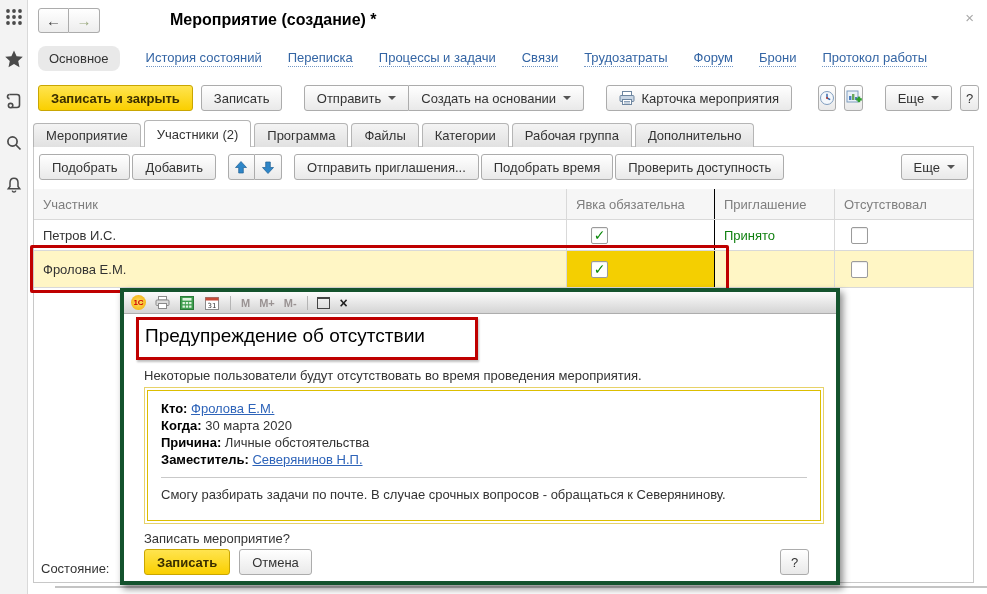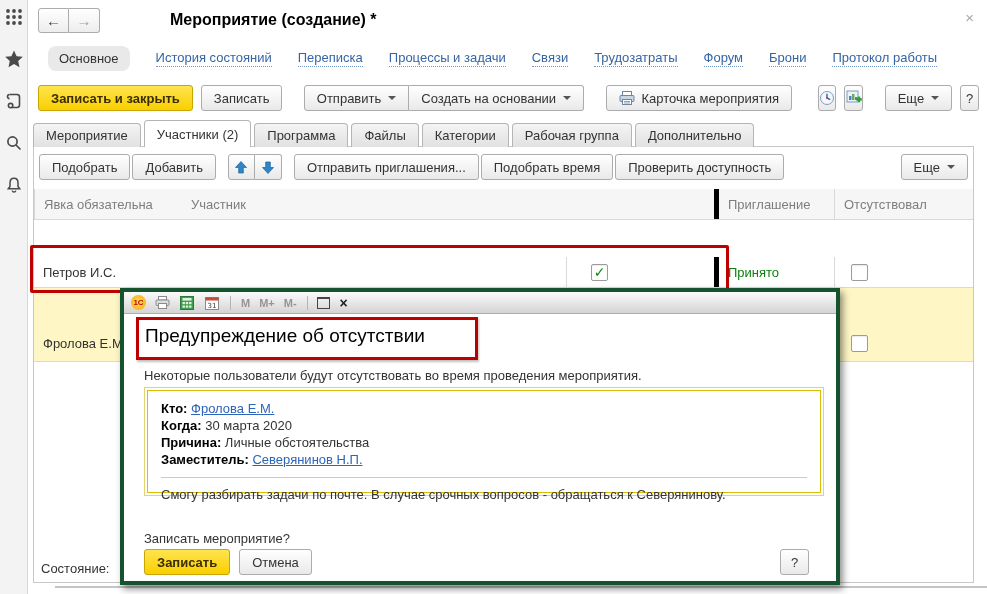--- a/index.html
+++ b/index.html
@@ -20,21 +20,21 @@
   .navbtn{width:31px;height:25px;display:flex;align-items:center;justify-content:center;
     background:linear-gradient(#FFFFFF,#EDEDED);border:1px solid #ACACAC;box-sizing:border-box;
     font-size:15px;color:#444;}
   .navbtn.first{border-radius:3px 0 0 3px;}
   .navbtn.last{border-radius:0 3px 3px 0;border-left:none;color:#9AA97E;}
   .page-title{position:absolute;left:170px;top:11px;font-size:16px;font-weight:bold;color:#000;}
   .win-close{position:absolute;right:13px;top:9px;font-size:15px;color:#A8A8A8;cursor:pointer;}
 
   
   .navrow{position:absolute;left:38px;top:45px;height:26px;display:flex;align-items:center;gap:26px;white-space:nowrap;}
-  .nav-active{background:#E9E9E9;border-radius:8px;padding:5px 11px;color:#333;margin-left:10px;}
+  .nav-active{background:#E9E9E9;border-radius:8px;padding:5px 11px;color:#333;}
   .nav-link{color:#3465A4;border-bottom:1px dotted #7398C6;padding-bottom:1px;cursor:pointer;}
 
   
   .btn{height:26px;display:inline-flex;align-items:center;justify-content:center;padding:0 12px;
     background:linear-gradient(#FFFFFF,#E9E9E9);border:1px solid #ACACAC;border-radius:3px;
     color:#333;box-sizing:border-box;white-space:nowrap;cursor:pointer;}
   .btn-yellow{background:linear-gradient(#FFE44F,#FACF00);border-color:#C9A602;font-weight:bold;color:#3A2E00;}
   .btn-group{display:inline-flex;}
   .btn-group .btn{border-radius:0;}
   .btn-group .btn:first-child{border-radius:3px 0 0 3px;}
@@ -58,24 +58,24 @@
   .toolbar2{position:absolute;left:5px;top:7px;display:flex;align-items:center;gap:2px;width:929px;}
   .arrow-svg{display:block;}
 
   
   .ptable{position:absolute;left:0px;top:42px;width:939px;}
   .trow{display:flex;border-bottom:1px solid #D9D9D9;}
   .thead{background:#F6F6F6;color:#7E7E7E;}
   .tc{box-sizing:border-box;padding-left:9px;display:flex;align-items:center;}
   .c-name{width:532px;}
   .c-att{width:148px;border-left:1px solid #D9D9D9;padding-left:24px;}
-  .c-inv{width:120px;border-left:5px solid #000000;}
+  .c-inv{width:120px;border-left:1px solid #000000;}
   .c-abs{width:139px;border-left:1px solid #D9D9D9;padding-left:16px;}
   .thead .tc{height:30px;}
-  .tbody-row .tc{height:30px;margin-top:37px;}
+  .tbody-row .tc{height:30px;}
   .row-frolova{background:#FFF6C5;}
   .row-frolova .tc{height:36px;}
   .cell-selected{background:#F4CF01;}
   .checkbox{width:15px;height:15px;border:1px solid #9B9B9B;border-radius:2px;background:#fff;
     display:inline-flex;align-items:center;justify-content:center;
     color:#0B8A0B;font-weight:bold;font-size:14px;line-height:15px;box-shadow:inset 0 1px 1px rgba(0,0,0,.08);}
   .inv-accepted{color:#108010;}
 
   
   .row-annotation{position:absolute;left:30px;top:245px;width:693px;height:42px;
@@ -96,21 +96,21 @@
     color:#CC0000;font-size:8px;font-weight:bold;display:flex;align-items:center;justify-content:center;flex:none;}
   .dlg-title{flex:1;white-space:nowrap;overflow:hidden;}
   .tb-ico{width:18px;height:16px;display:flex;align-items:center;justify-content:center;cursor:pointer;}
   .tb-m{color:#9A9393;font-size:11px;font-weight:bold;cursor:pointer;padding:0 1px;}
   .tb-sep{width:1px;height:14px;background:#B5B5B5;margin:0 2px;}
   .tb-max{width:11px;height:9px;border:1px solid #444;border-top:2px solid #444;cursor:pointer;}
   .tb-close{font-size:14px;color:#222;font-weight:bold;cursor:pointer;margin-left:3px;}
 
   .dlg-heading{position:absolute;left:21px;top:33px;font-size:19px;color:#000;z-index:2;}
   .dlg-message{position:absolute;left:20px;top:76px;color:#333;}
-  .note{position:absolute;left:20px;top:95px;width:680px;height:109px;border:1px solid #E7D269;
+  .note{position:absolute;left:20px;top:95px;width:680px;height:137px;border:1px solid #E7D269;
     box-sizing:border-box;padding:2px;}
   .note-inner{border:1px solid #DCBE00;height:100%;box-sizing:border-box;padding:9px 13px;line-height:17px;}
   .note b{color:#000;}
   .dlg-link{color:#2E64B9;text-decoration:underline;cursor:pointer;}
   .note-sep{border:none;border-top:1px solid #C9C9C9;margin:9px 0 8px 0;}
   .dlg-question{position:absolute;left:20px;top:239px;color:#333;}
   .dlg-buttons{position:absolute;left:20px;top:257px;display:flex;gap:9px;}
   .dlg-help{position:absolute;right:27px;top:257px;width:29px;padding:0;}
 </style>
 </head>
@@ -259,22 +259,22 @@
     <div class="btn">Подобрать время</div>
     <div class="btn">Проверить доступность</div>
     <div class="btn" style="margin-left:auto">
         <span>Еще</span>
         <span class="caret"></span>
       </div>
   </div>
 
   <div class="ptable">
     <div class="trow thead">
+      <div class="tc c-name">Участник</div>
       <div class="tc c-att" style="padding-left:9px">Явка обязательна</div>
-      <div class="tc c-name">Участник</div>
       <div class="tc c-inv">Приглашение</div>
       <div class="tc c-abs" style="padding-left:9px">Отсутствовал</div>
     </div>
     <div class="trow tbody-row">
       <div class="tc c-name">Петров И.С.</div>
       <div class="tc c-att">
           <span class="checkbox">✓</span>
         </div>
       <div class="tc c-inv inv-accepted">Принято</div>
       <div class="tc c-abs">

